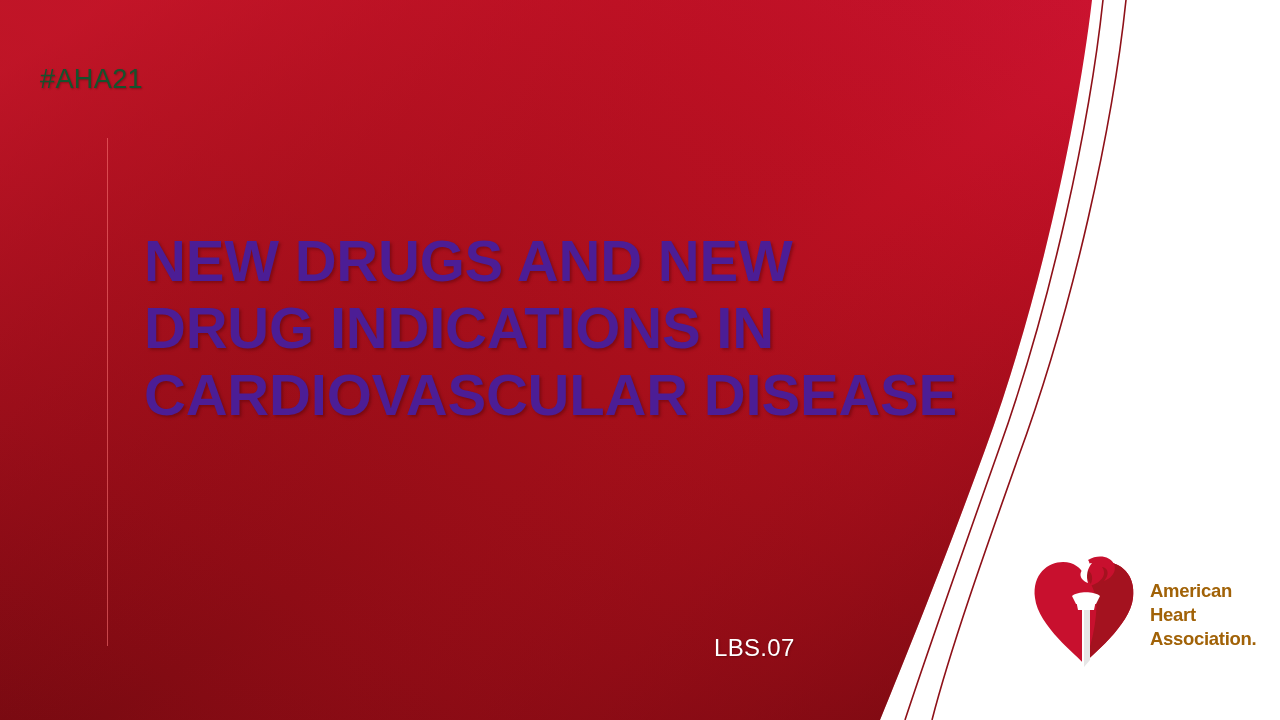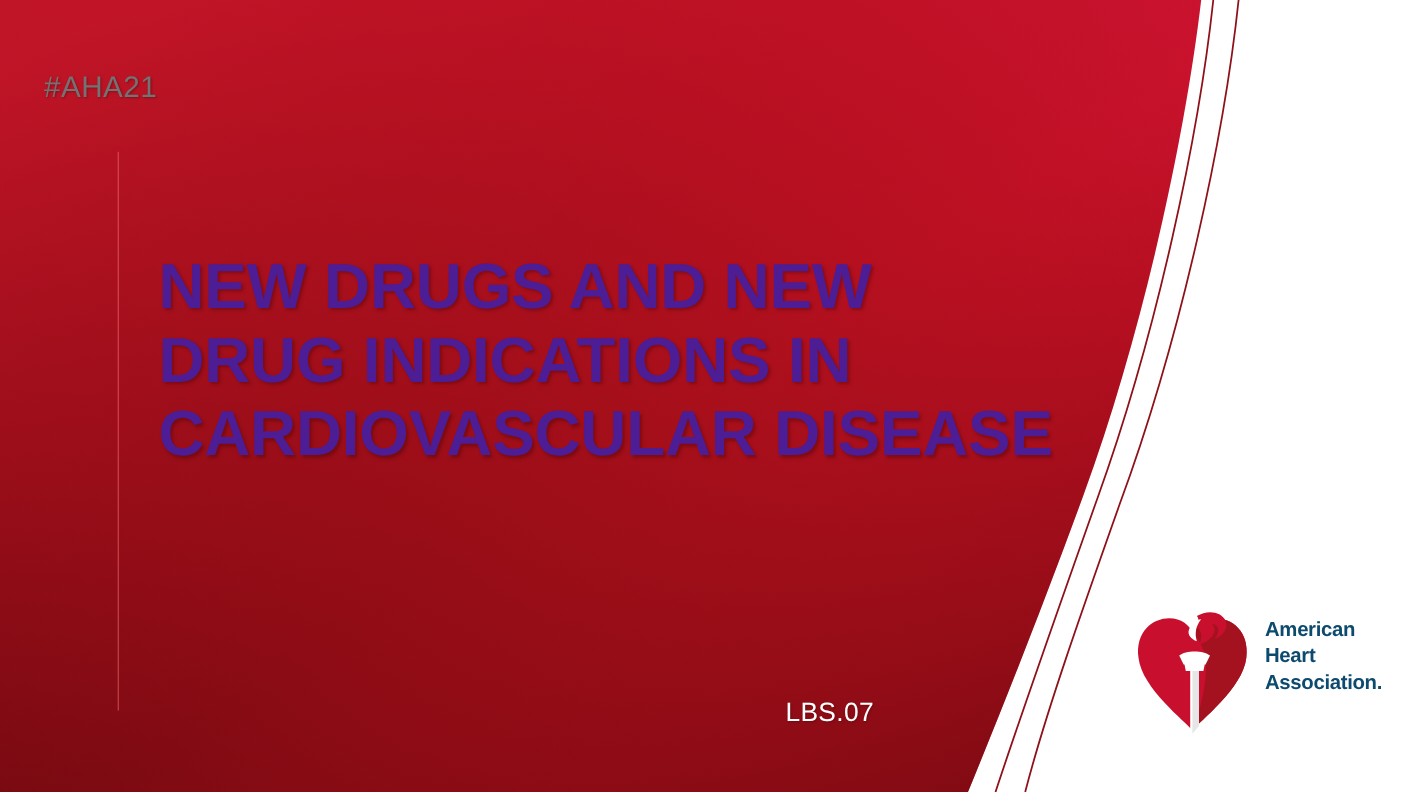--- a/index.html
+++ b/index.html
@@ -36,21 +36,21 @@
     background: rgba(255, 120, 120, 0.55);
   }
 
   
   .hashtag {
     position: absolute;
     left: 40px;
     top: 64px;
     font-size: 27px;
     font-weight: 400;
-    color: #737373;
+    color: #14532d;
     letter-spacing: 0.4px;
     text-shadow: 1px 1px 2px rgba(0,0,0,0.28);
     white-space: nowrap;
   }
 
   
   .title {
     position: absolute;
     left: 144px;
     top: 188px;
@@ -88,25 +88,25 @@
   }
   .logo-mark {
     position: absolute;
     left: 0; top: 0;
     width: 104px;
     height: 112px;
   }
   .logo-text {
     position: absolute;
     left: 118px;
-    top: 4px;
+    top: 23px;
     font-size: 18.5px;
     line-height: 24px;
     font-weight: 700;
-    color: #0c4a6e;
+    color: #a16207;
     letter-spacing: -0.3px;
     white-space: pre-line;
   }
 </style>
 </head>
 <body>
 
 <div id="slide">
 
   <svg id="bg-svg" viewBox="0 0 1280 720" preserveAspectRatio="none">

